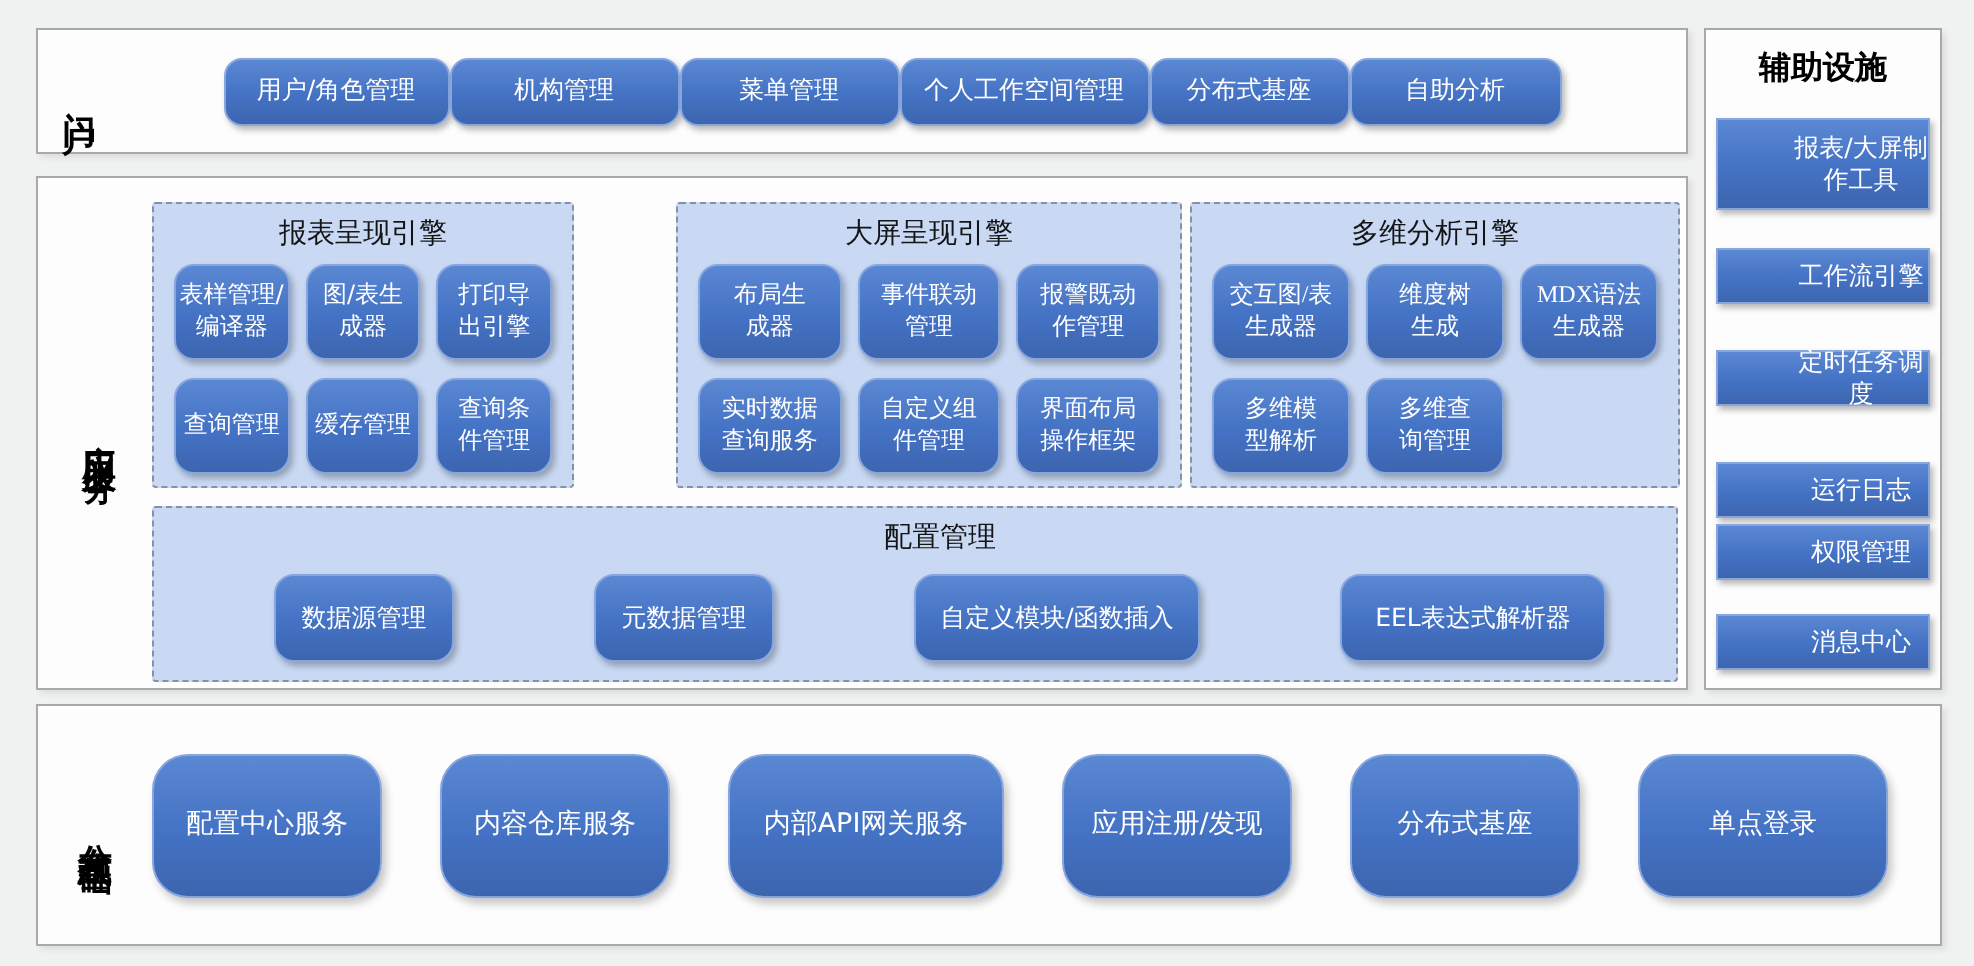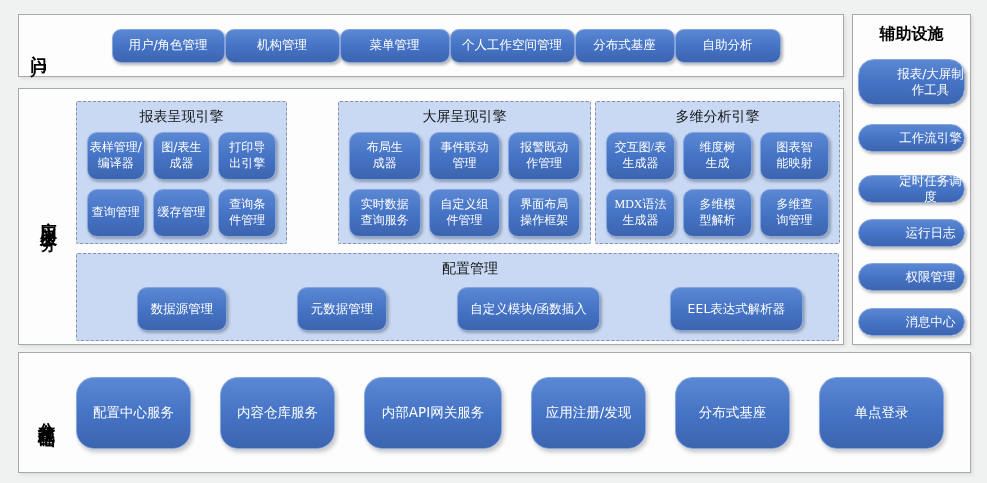--- a/index.html
+++ b/index.html
@@ -59,24 +59,24 @@
     display:flex; justify-content:space-between; align-items:flex-start;
     padding:5px 35px 0 35px;
   }
   .pconf .b { height:44px; font-size:12.5px; }
   
   .aux { left:852px; top:14px; width:119px; height:331px; }
   .aux-title {
     text-align:center; font-size:16px; font-weight:700; color:#000; margin-top:9px;
   }
   .aux .col { display:flex; flex-direction:column; align-items:center; }
-  .aux .b { width:107px; height:28px; font-size:12.5px; border-radius:16px;padding-left:38px; }
+  .aux .b { width:107px; height:28px; font-size:12.5px; border-radius:0;padding-left:38px; }
   .aux .b.tall { height:46px; margin-top:14px; }
   .aux .b.g1 { margin-top:19px; } .aux .b.g2 { margin-top:23px; }
-  .aux .b.g3 { margin-top:16px; } .aux .b.g4 { margin-top:16px; }
+  .aux .b.g3 { margin-top:28px; } .aux .b.g4 { margin-top:3px; }
   .aux .b.g5 { margin-top:17px; }
   
   .found { left:18px; top:352px; width:953px; height:121px; }
   .found .vlabel { position:absolute; left:19px; top:50%; transform:translateY(-50%); letter-spacing:2px; }
   .found .row {
     position:absolute; left:0; top:0; width:100%; height:100%;
     display:flex; align-items:center; justify-content:space-between;
     padding:0 26px 0 57px;
   }
   .found .b { height:72px; font-size:13.5px; border-radius:18px;
@@ -136,22 +136,20 @@
       </div>
     </div>
 
     <div class="panel p3">
       <div class="panel-title">多维分析引擎</div>
       <div class="grid">
         <div class="b">交互图/表
 生成器</div>
         <div class="b">维度树
 生成</div>
-        <div class="b">图表智
-能映射</div>
         <div class="b">MDX语法
 生成器</div>
         <div class="b">多维模
 型解析</div>
         <div class="b">多维查
 询管理</div>
       </div>
     </div>
 
     <div class="panel pconf">

